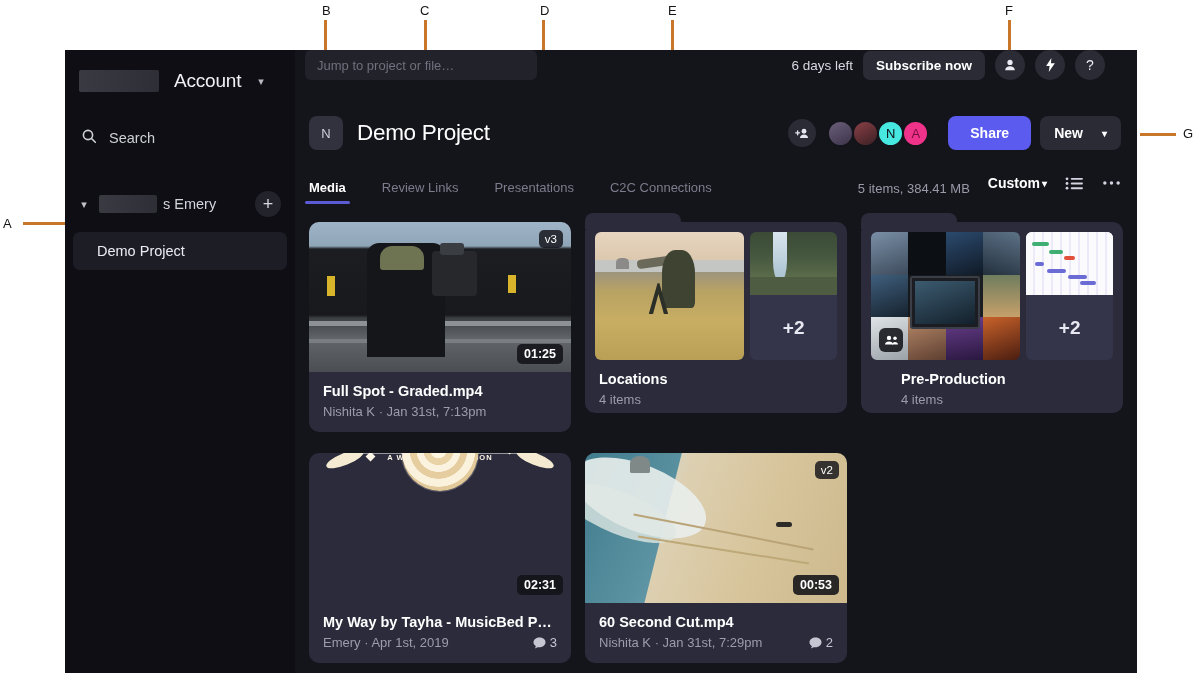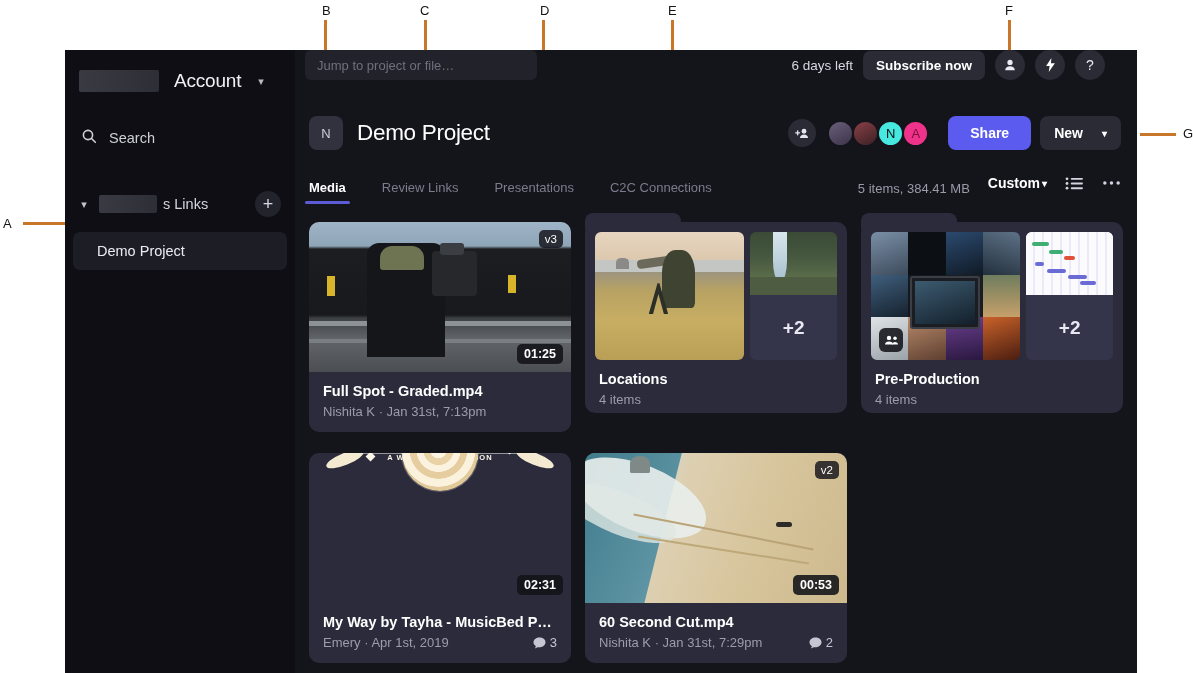--- a/index.html
+++ b/index.html
@@ -310,21 +310,21 @@
           <circle cx="7" cy="7" r="4.6"></circle>
             <line x1="10.5" y1="10.5" x2="14.3" y2="14.3" stroke-linecap="round"></line>
         </svg>
       </span>
       <span class="lbl">Search</span>
     </div>
 
     <div class="team-row">
       <span class="chev">▾</span>
       <div class="redact redact-team"></div>
-      <span class="team-text">s Links</span>
+      <span class="team-text">s Emery</span>
       <span class="plus-btn">+</span>
     </div>
 
     <div class="proj-item">
       <span>Demo Project</span>
     </div>
   </aside>
 
   <section class="main">
 
@@ -498,21 +498,21 @@
                 <div class="row" style="left:44%;top:38%;width:12%;background:#e0503a;"></div>
                 <div class="row" style="left:10%;top:48%;width:10%;background:#6b6bd6;"></div>
                 <div class="row" style="left:24%;top:58%;width:22%;background:#6b6bd6;"></div>
                 <div class="row" style="left:48%;top:68%;width:22%;background:#6b6bd6;"></div>
                 <div class="row" style="left:62%;top:78%;width:18%;background:#6b6bd6;"></div>
               </div>
             </div>
             <div class="folder-side-bot">+2</div>
           </div>
         </div>
-        <div class="card-body" style="padding-left:4px;">
+        <div class="card-body" style="padding-left:4px;margin-left:26px;">
           <div class="card-title">Pre-Production</div>
           <div class="card-sub">
             <span>4 items</span>
           </div>
         </div>
       </div>
 
       <div class="card">
         <div class="thumb">
           <div class="img ph-audio">

